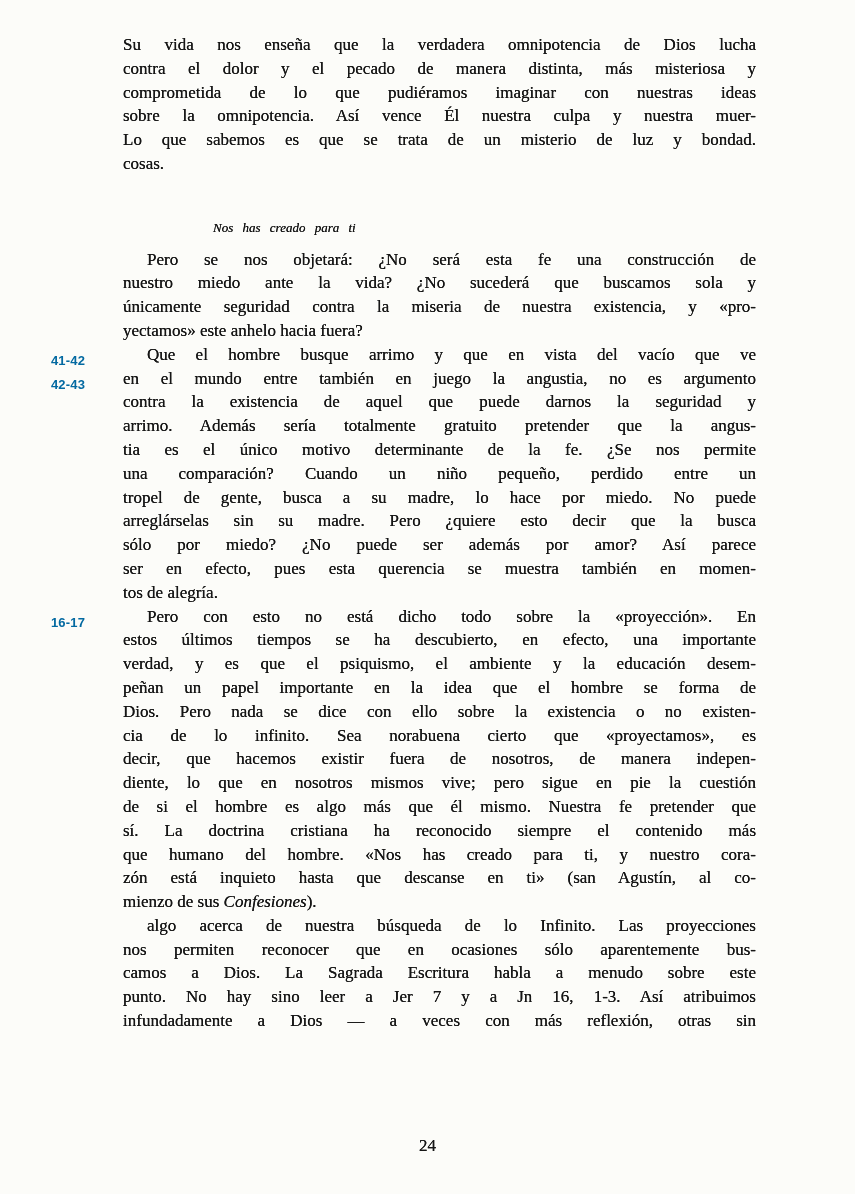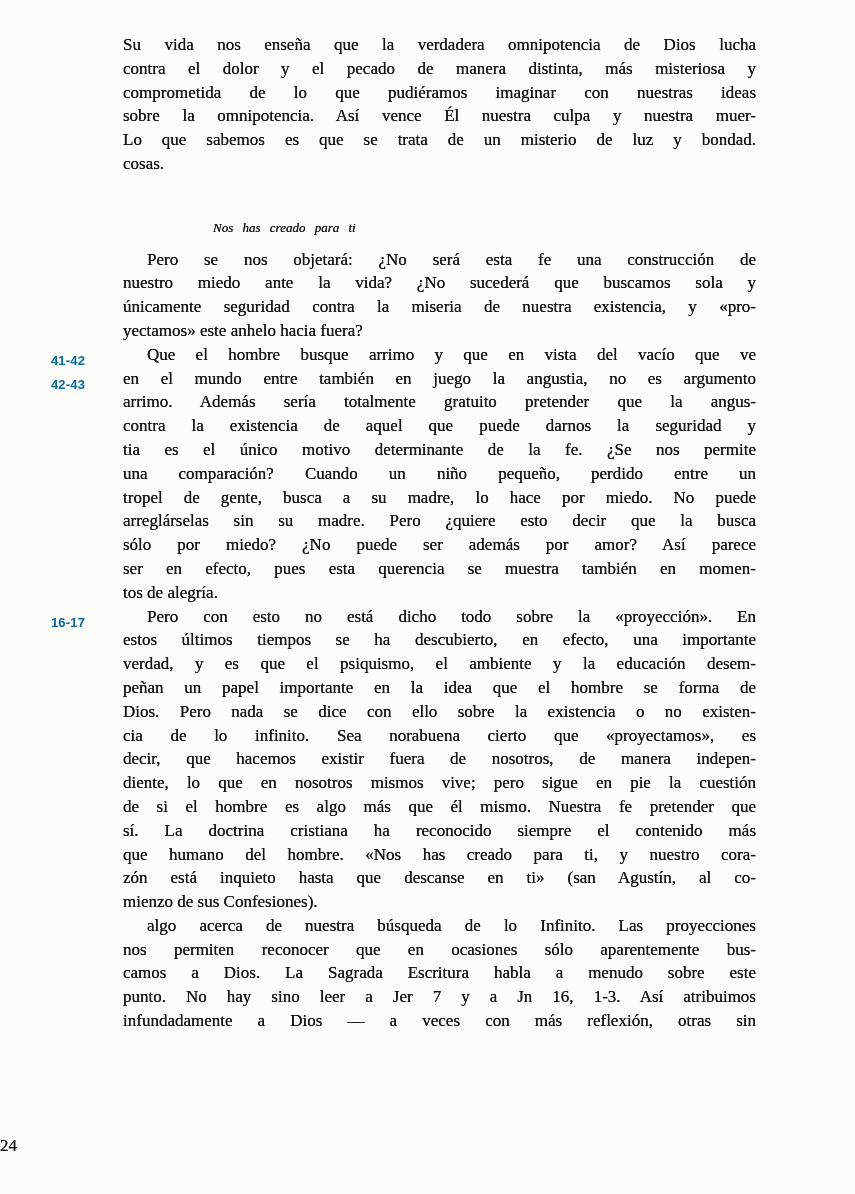--- a/index.html
+++ b/index.html
@@ -34,40 +34,40 @@
   .para.indent .line:first-child {
     text-indent: 24px;
   }
   .heading {
     font-style: italic;
     margin: 40px 0 8px 90px;
     word-spacing: 6px;
     font-size: 13px;
     line-height: 23.8px;
   }
-  .em { }
+  .em { font-style: italic; }
   .margin-note {
     position: absolute;
     left: 48px; width: 40px;
     text-align: center;
     font-family: "Liberation Sans", sans-serif;
     font-weight: bold;
     font-size: 13px;
     line-height: 23.8px;
     color: #0369a1;
     letter-spacing: 0.2px;
   }
   .mn-1 { top: 349px; }
   .mn-2 { top: 373px; }
   .mn-3 { top: 611px; }
   .page-number {
     position: absolute;
     top: 1136px; left: 0;
     width: 855px;
-    text-align: left;
+    text-align: center;
     font-size: 17px;
     color: #161616;
     text-shadow: 0 0 0.3px currentColor;
   }
 </style>
 </head>
 <body>
 
 <div class="page">
 
@@ -87,22 +87,22 @@
     <div class="heading">Nos has creado para ti</div>
     <div class="para indent">
         <div class="line">Pero se nos objetará: ¿No será esta fe una construcción de</div>
         <div class="line">nuestro miedo ante la vida? ¿No sucederá que buscamos sola y</div>
         <div class="line">únicamente seguridad contra la miseria de nuestra existencia, y «pro-</div>
         <div class="line final">yectamos» este anhelo hacia fuera?</div>
       </div>
     <div class="para indent">
         <div class="line">Que el hombre busque arrimo y que en vista del vacío que ve</div>
         <div class="line">en el mundo entre también en juego la angustia, no es argumento</div>
+        <div class="line">contra la existencia de aquel que puede darnos la seguridad y</div>
         <div class="line">arrimo. Además sería totalmente gratuito pretender que la angus-</div>
-        <div class="line">contra la existencia de aquel que puede darnos la seguridad y</div>
         <div class="line">tia es el único motivo determinante de la fe. ¿Se nos permite</div>
         <div class="line">una comparación? Cuando un niño pequeño, perdido entre un</div>
         <div class="line">tropel de gente, busca a su madre, lo hace por miedo. No puede</div>
         <div class="line">arreglárselas sin su madre. Pero ¿quiere esto decir que la busca</div>
         <div class="line">sólo por miedo? ¿No puede ser además por amor? Así parece</div>
         <div class="line">ser en efecto, pues esta querencia se muestra también en momen-</div>
         <div class="line final">tos de alegría.</div>
       </div>
     <div class="para indent">
         <div class="line">Pero con esto no está dicho todo sobre la «proyección». En</div>

